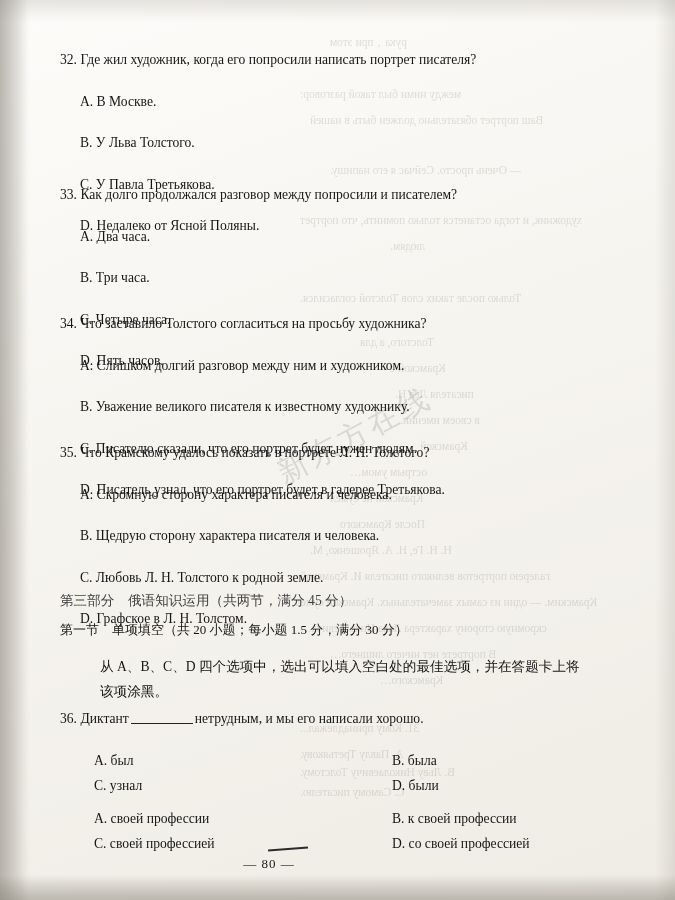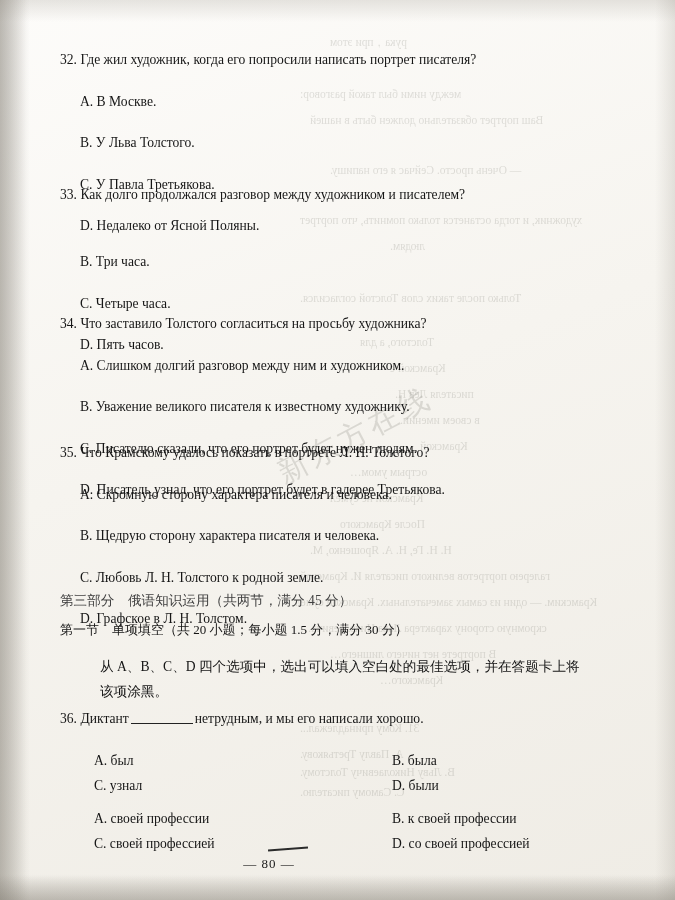--- a/index.html
+++ b/index.html
@@ -228,23 +228,24 @@
       <div class="opt">B. У Льва Толстого.</div>
       <div class="spacer-q"></div>
       <div class="opt">C. У Павла Третьякова.</div>
       <div class="spacer-q"></div>
       <div class="opt">D. Недалеко от Ясной Поляны.</div>
     </div>
 
     <div class="qblock" style="top:187px;">
       <div class="qstem">
         <span>33.</span>
-        <span>Как долго продолжался разговор между художником и писателем?</span>
-      </div>
-      <div class="spacer-q"></div>
+        <span>Как долго продолжался разговор между попросили и писателем?</span>
+      </div>
+      <div class="spacer-q"></div>
+      <div class="opt">A. Два часа.</div>
       <div class="spacer-q"></div>
       <div class="opt">B. Три часа.</div>
       <div class="spacer-q"></div>
       <div class="opt">C. Четыре часа.</div>
       <div class="spacer-q"></div>
       <div class="opt">D. Пять часов.</div>
     </div>
 
     <div class="qblock" style="top:316px;">
       <div class="qstem">

